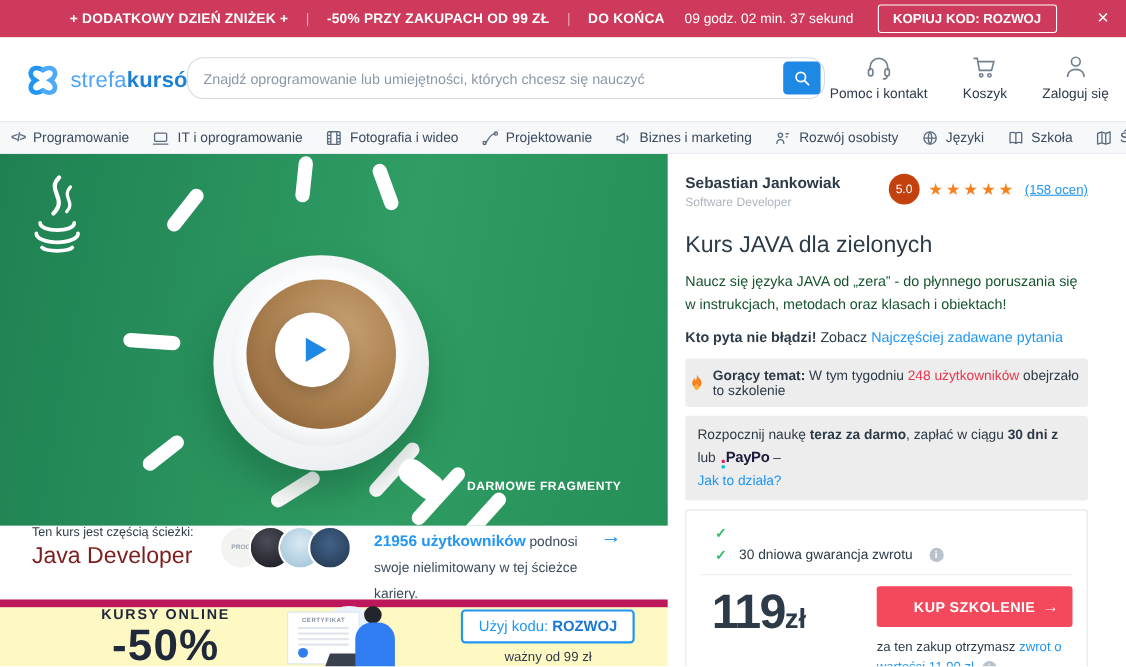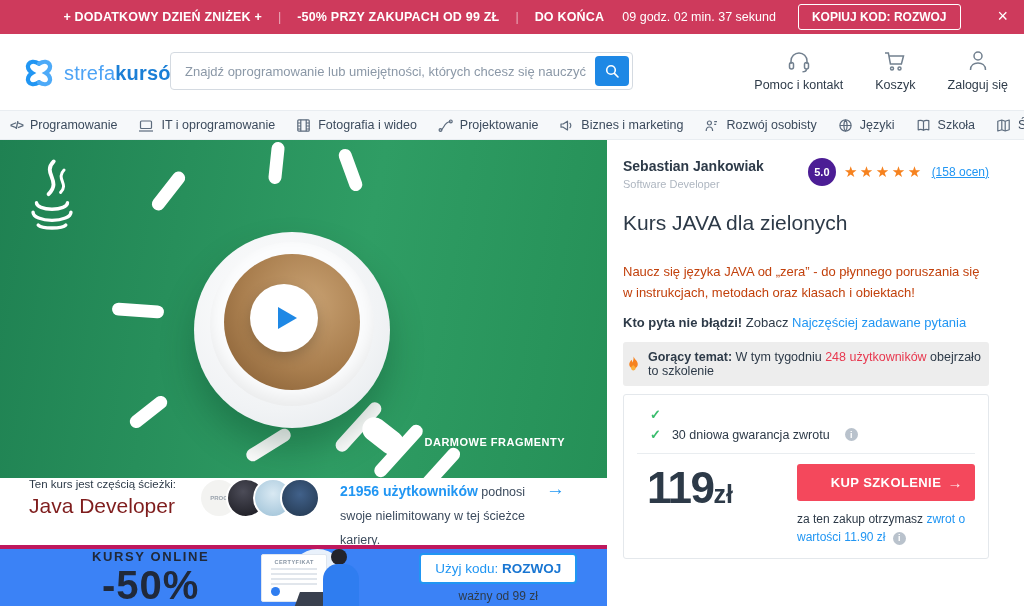--- a/index.html
+++ b/index.html
@@ -15,21 +15,21 @@
   .b-deadline{display:flex;gap:18px;align-items:center}
   .copy-btn{border:1px solid #fff;background:transparent;color:#fff;font-weight:bold;font-size:12px;
     padding:5px 13px;border-radius:3px;font-family:inherit;cursor:pointer;margin-left:6px}
   .close-x{position:absolute;right:16px;top:7px;font-size:18px;line-height:18px;color:#fff;cursor:pointer}
 
   
   .header{position:absolute;top:34px;left:0;right:0;height:76px;background:#fff}
   .logo{position:absolute;left:22px;top:22px;display:flex;align-items:center;gap:8px;cursor:pointer}
   .logo-text{font-size:20px;color:#4da3f5;letter-spacing:.2px}
   .logo-text .lb{color:#1b7fd6;font-weight:bold}
-  .search{position:absolute;left:170px;top:18px;width:463px;height:38px;border:1px solid #d4dae1;border-radius:4px;box-sizing:border-box;background:#fff}
+  .search{position:absolute;left:170px;top:18px;width:580px;height:38px;border:1px solid #d4dae1;border-radius:15px;box-sizing:border-box;background:#fff}
   .search input{width:100%;height:100%;border:0;outline:0;padding:0 46px 0 14px;font-size:13px;color:#333;
     font-family:inherit;border-radius:4px;box-sizing:border-box;background:transparent}
   .search input::placeholder{color:#8b98a7}
   .search-btn{position:absolute;right:3px;top:3px;width:34px;height:30px;background:#1e88e5;border:0;border-radius:4px;
     display:flex;align-items:center;justify-content:center;cursor:pointer}
   .h-actions{position:absolute;right:16px;top:14px;display:flex;gap:32px}
   .h-action{display:flex;flex-direction:column;align-items:center;gap:4px;color:#2e3b49;font-size:12.5px;cursor:pointer}
 
   
   .nav{position:absolute;top:110px;left:0;right:0;height:30px;background:#f6f8fa;border-top:1px solid #e9edf1;
@@ -74,22 +74,22 @@
     display:flex;align-items:center;justify-content:center}
   .a1{background:#f3f3f1;margin-left:0;font-size:6px;color:#9aa3ad;font-weight:bold}
   .a2{background:radial-gradient(circle at 42% 32%,#4c4c58,#16161c)}
   .a3{background:radial-gradient(circle at 50% 38%,#d9e9f3,#9cc0d6)}
   .a4{background:radial-gradient(circle at 50% 40%,#41618a,#22364d)}
   .path-users{margin-left:20px;font-size:12.5px;color:#3c4b5d;line-height:1.9}
   .path-users .uc{color:#2196f3;font-size:14px;font-weight:bold}
   .path-arrow{margin-left:auto;margin-right:42px;color:#2196f3;font-size:19px;cursor:pointer}
 
   
-  .promo-row{position:absolute;top:545px;left:0;width:607px;height:61px;background:#3b82f6;display:flex;align-items:center;
-    border-top:4px solid #be185d;box-sizing:border-box}
+  .promo-row{position:absolute;top:545px;left:0;width:607px;height:61px;background:#fef9c3;display:flex;align-items:center;
+    border-top:7px solid #be185d;box-sizing:border-box}
   .discount{margin-left:92px;text-align:center;color:#20293a;line-height:1}
   .d1{font-size:13px;font-weight:bold;letter-spacing:1.6px}
   .d2{font-size:40px;font-weight:bold;letter-spacing:1px;margin-top:2px}
   .cert{position:relative;width:122px;height:61px;margin-left:46px}
   .cert-bg{position:absolute;left:34px;top:2px;width:57px;height:57px;background:#e9f1fb;border-radius:50%}
   .cert-doc{position:absolute;left:6px;top:7px;width:66px;height:48px;background:#fff;border:1px solid #dfe6ef;border-radius:2px;text-align:center;box-sizing:border-box;padding-top:4px}
   .cert-title{font-size:5.5px;color:#8794a3;letter-spacing:.5px;font-weight:bold}
   .cert-line{height:2px;background:#e1e6ec;margin:3px 9px 0}
   .cert-medal{position:absolute;left:9px;bottom:5px;width:9px;height:9px;border-radius:50%;background:#2f7df0}
   .cert-head{position:absolute;right:30px;top:2px;width:16px;height:16px;border-radius:50%;background:#23242c}
@@ -100,26 +100,26 @@
     color:#2196f3;background:#fff;cursor:pointer;font-family:inherit}
   .code-btn .cb{font-weight:bold;color:#1976d2}
   .validity{margin-top:5px;font-size:12px;color:#2e3b49}
 
   
   .right-col{position:absolute;left:623px;top:140px;width:366px}
   .instr-row{display:flex;justify-content:space-between;align-items:flex-start;margin-top:18px}
   .instr-name{font-size:14px;font-weight:bold;color:#2d3a48}
   .instr-role{font-size:11px;color:#aeb6c0;margin-top:4px}
   .rating{display:flex;align-items:center;gap:8px}
-  .rating-badge{width:28px;height:28px;border-radius:50%;background:#4c1d95;color:#fff;font-size:11px;font-weight:bold;
+  .rating-badge{width:28px;height:28px;border-radius:50%;background:#c2410c;color:#fff;font-size:11px;font-weight:normal;
     display:flex;align-items:center;justify-content:center}
   .stars{color:#f6821f;font-size:15px;letter-spacing:2.5px}
   .rating-link{font-size:12px;color:#2196f3;text-decoration:underline;cursor:pointer}
   .course-title{font-size:21px;color:#2d3a48;margin-top:21px;font-weight:500}
-  .course-desc{font-size:13px;color:#c2410c;line-height:1.6;margin-top:27px}
+  .course-desc{font-size:13px;color:#14532d;line-height:1.6;margin-top:11px}
   .faq-line{font-size:13px;color:#2d3a48;margin-top:11px}
   .faq-link{color:#2196f3;cursor:pointer}
   .hot-box{margin-top:12px;background:#ededed;border-radius:3px;padding:8px 4px;font-size:12.5px;color:#2d3a48;
     display:flex;align-items:center;gap:8px}
   .hot-red{color:#e8384f}
   .paypo-box{margin-top:8px;background:#ededed;border-radius:3px;padding:7px 11px;font-size:12.5px;color:#2d3a48;line-height:1.65}
   .paypo-brand{font-weight:bold;color:#1d1d3b;font-size:13.5px;letter-spacing:-.3px}
   .pp-colon{display:inline-flex;flex-direction:column;gap:2px;margin:0 1px 0 5px;vertical-align:-1px}
   .pp-dot{width:3px;height:3px;border-radius:1px}
   .pp-pink{background:#e91e63}.pp-teal{background:#00bcd4}
@@ -405,20 +405,31 @@
         </svg>
       </span>
       <span>
         <b>Gorący temat:</b>
         <span>W tym tygodniu</span>
         <span class="hot-red">248 użytkowników</span>
         <span>obejrzało to szkolenie</span>
       </span>
     </div>
 
+    <div class="paypo-box">
+      <span>Rozpocznij naukę</span>
+      <b>teraz za darmo</b><span>, zapłać w ciągu</span>
+      <b>30 dni z</b>
+      <span>lub</span><span class="pp-colon">
+          <span class="pp-dot pp-pink"></span>
+          <span class="pp-dot pp-teal"></span>
+        </span><span class="paypo-brand">PayPo</span>
+      <span>–</span><br>
+      <span class="paypo-link">Jak to działa?</span>
+    </div>
 
     <div class="purchase-panel">
       <div class="benefit">
         <span class="check">✓</span>
       </div>
       <div class="benefit">
         <span class="check">✓</span>
         <span>30 dniowa gwarancja zwrotu</span>
         <span class="info-dot">i</span>
       </div>

